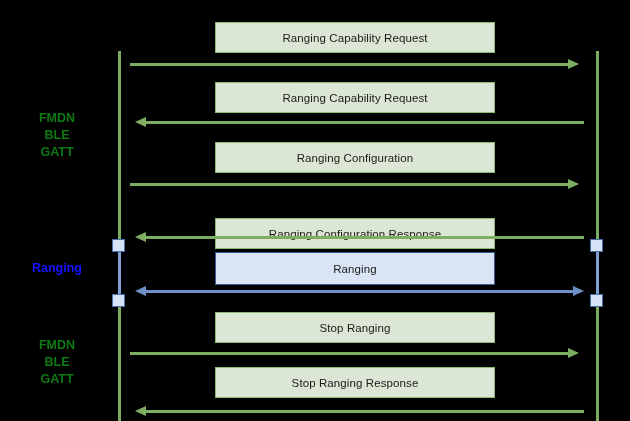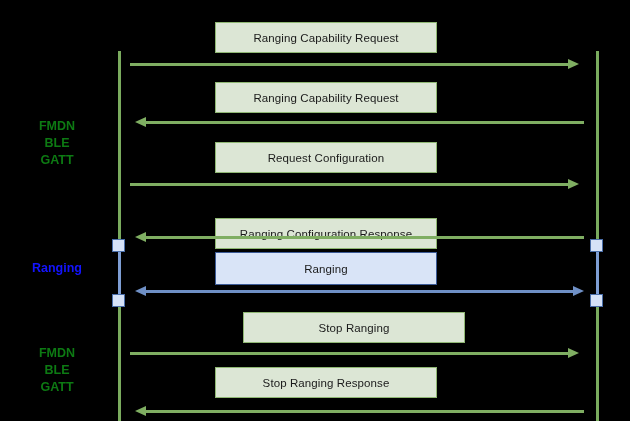--- a/index.html
+++ b/index.html
@@ -34,21 +34,21 @@
     height: 13px;
     background: #d6e2f7;
     border: 1px solid #4a6ea9;
     box-sizing: border-box;
   }
 
   
   .msg-box {
     position: absolute;
     left: 215px;
-    width: 222px;
+    width: 280px;
     height: 31px;
     box-sizing: border-box;
     display: flex;
     align-items: center;
     justify-content: center;
     font-size: 11.5px;
     color: #1a1a1a;
     letter-spacing: 0.1px;
     white-space: nowrap;
   }
@@ -88,21 +88,21 @@
 
   
   .side-label {
     position: absolute;
     text-align: center;
     font-size: 12.5px;
     font-weight: bold;
     line-height: 17px;
     white-space: pre-line;
   }
-  .side-label.green { color: #0d7a13; margin-top: 8px; }
+  .side-label.green { color: #0d7a13; }
   .side-label.blue  { color: #1414ff; }
 </style>
 </head>
 <body>
 
 <div id="canvas">
 
   <div class="lifeline" style="left:118px; top:51px; height:188px;"></div>
   <div class="lifeline blue-seg" style="left:118px; top:239px; height:68px;"></div>
   <div class="lifeline" style="left:118px; top:303px; height:118px;"></div>
@@ -131,40 +131,40 @@
     <div class="shaft" style="left:0; width:438px;"></div>
     <div class="head right" style="left:438px;"></div>
   </div>
 
   <div class="msg-box green" style="top:82px;">Ranging Capability Request</div>
   <div class="arrow green" style="left:135px; top:116px; width:449px;">
     <div class="head left" style="left:0;"></div>
     <div class="shaft" style="left:11px; width:438px;"></div>
   </div>
 
-  <div class="msg-box green" style="top:142px;">Request Configuration</div>
+  <div class="msg-box green" style="top:142px;">Ranging Configuration</div>
   <div class="arrow green" style="left:130px; top:178px; width:449px;">
     <div class="shaft" style="left:0; width:438px;"></div>
     <div class="head right" style="left:438px;"></div>
   </div>
 
   <div class="msg-box green" style="top:202px;margin-top:16px;">Ranging Configuration Response</div>
   <div class="arrow green" style="left:135px; top:231px; width:449px;">
     <div class="head left" style="left:0;"></div>
     <div class="shaft" style="left:11px; width:438px;"></div>
   </div>
 
   <div class="msg-box blue" style="top:252px; height:33px;">Ranging</div>
   <div class="arrow blue" style="left:135px; top:285px; width:449px;">
     <div class="head left" style="left:0;"></div>
     <div class="shaft" style="left:11px; width:427px;"></div>
     <div class="head right" style="left:438px;"></div>
   </div>
 
-  <div class="msg-box green" style="top:312px;margin-left:28px;">Stop Ranging</div>
+  <div class="msg-box green" style="top:312px;">Stop Ranging</div>
   <div class="arrow green" style="left:130px; top:347px; width:449px;">
     <div class="shaft" style="left:0; width:438px;"></div>
     <div class="head right" style="left:438px;"></div>
   </div>
 
   <div class="msg-box green" style="top:367px;">Stop Ranging Response</div>
   <div class="arrow green" style="left:135px; top:405px; width:449px;">
     <div class="head left" style="left:0;"></div>
     <div class="shaft" style="left:11px; width:438px;"></div>
   </div>

